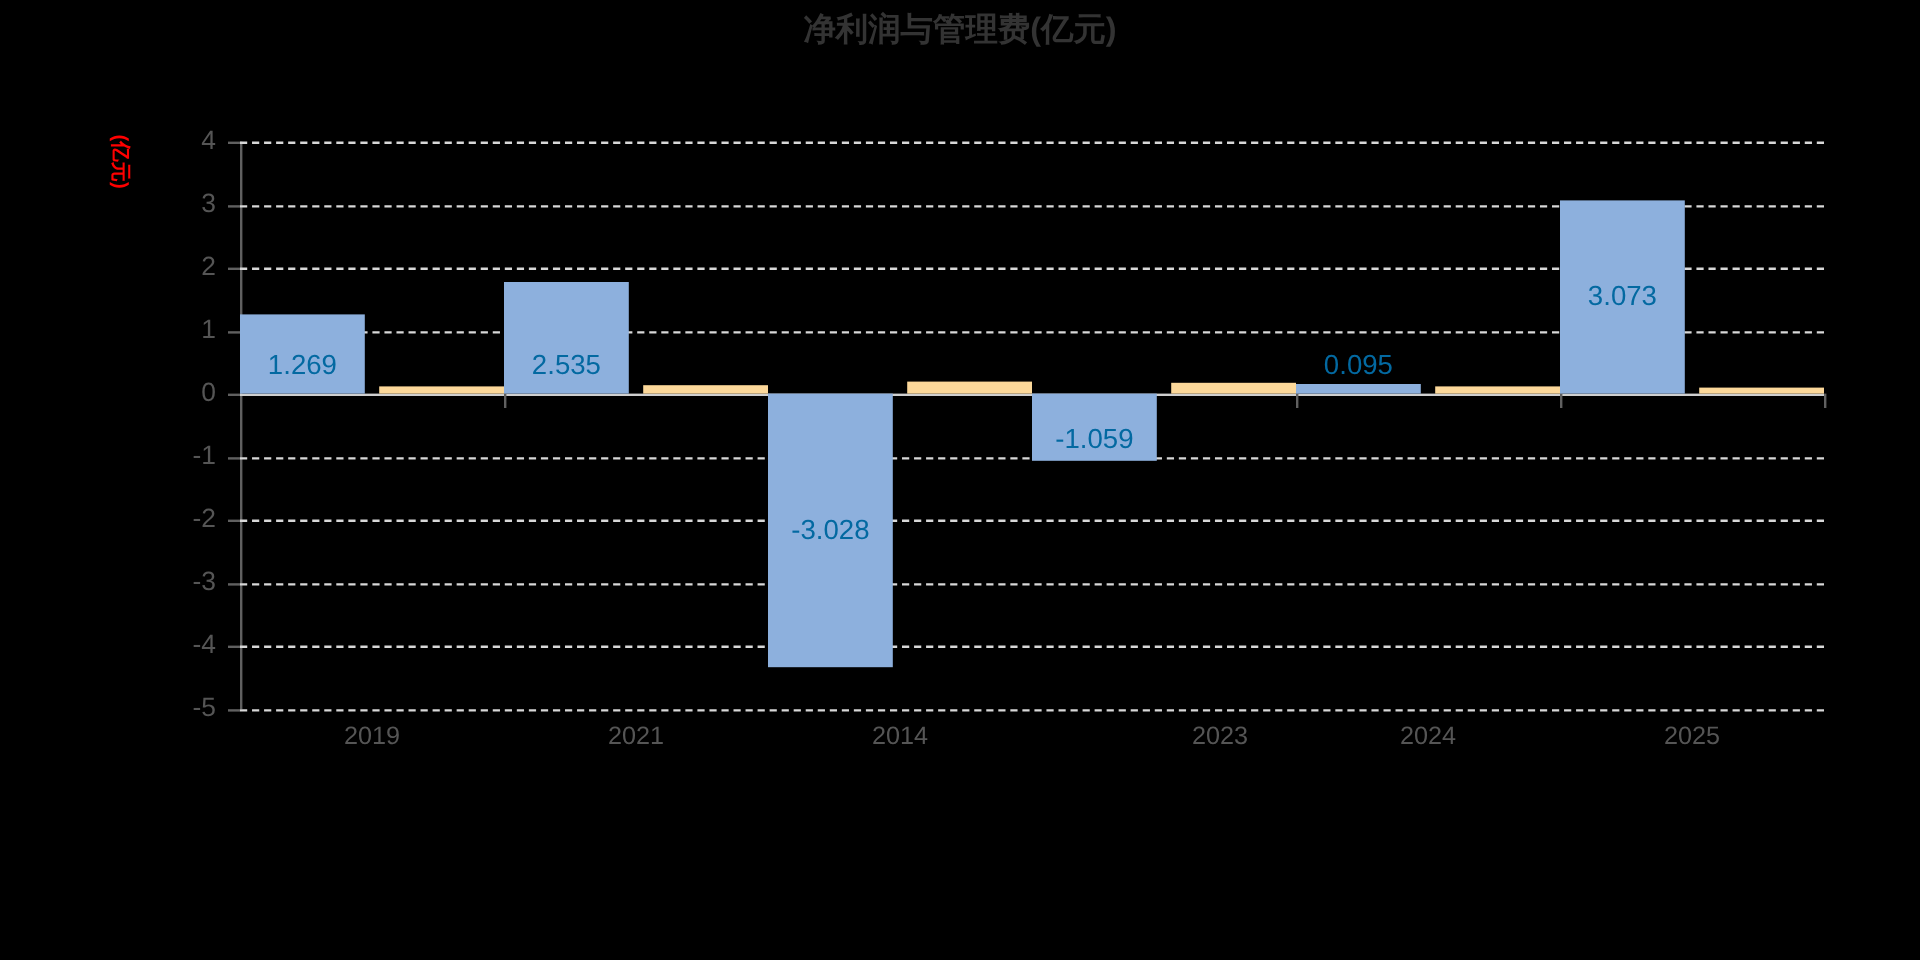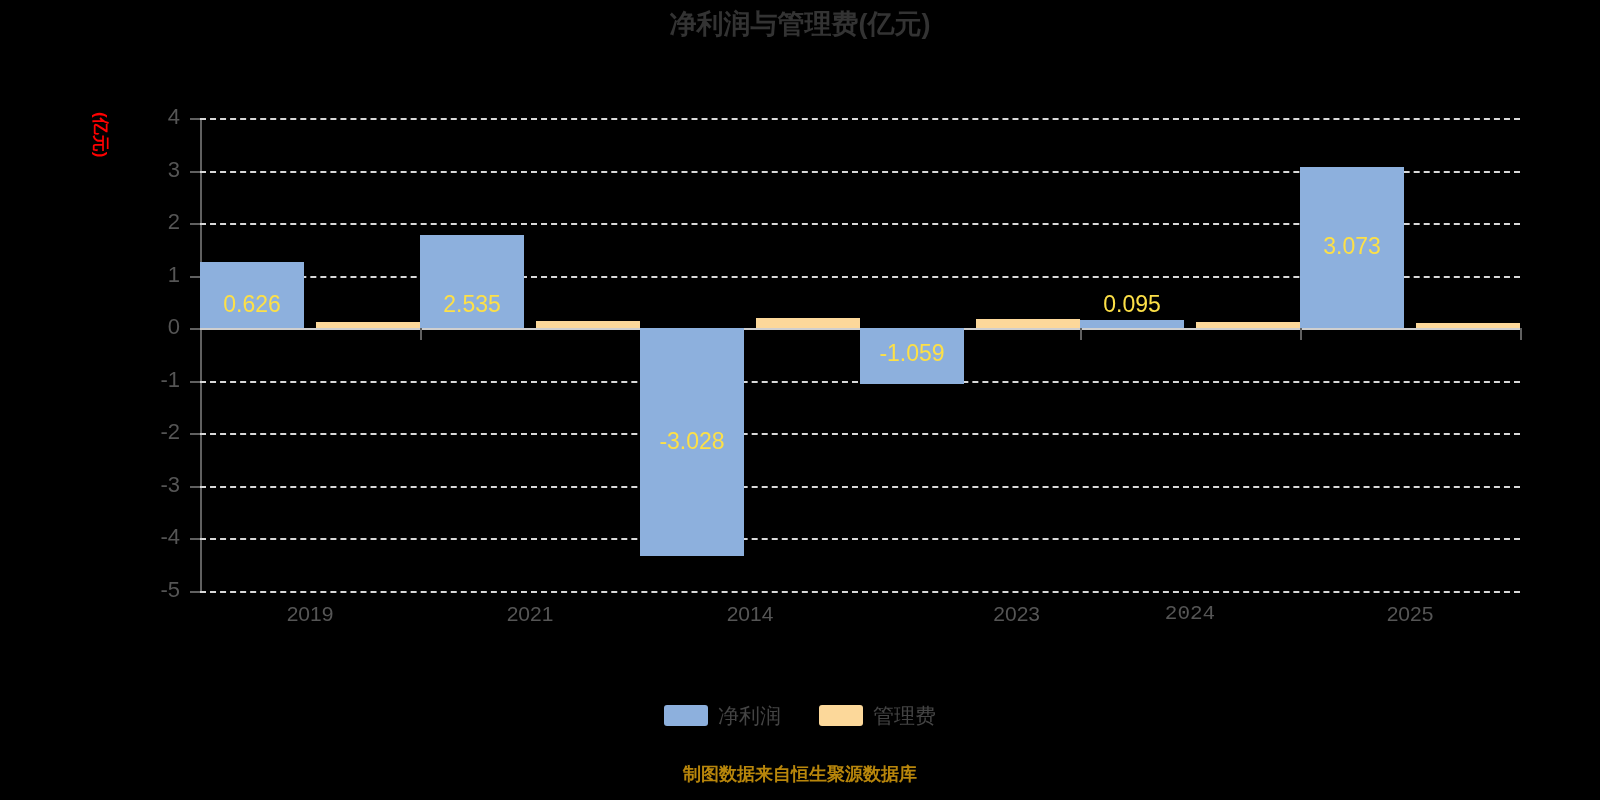--- a/index.html
+++ b/index.html
@@ -102,21 +102,21 @@
   }
   .bar.net {
     background: #8db0dd;
   }
   .bar.admin {
     background: #fcd89a;
   }
 
   .bar-label {
     position: absolute;
-    color: #fde047;
+    color: #0369a1;
     font-size: 23px;
     line-height: 23px;
     text-align: center;
     white-space: nowrap;
   }
 
   
   .cat-sep {
     position: absolute;
     width: 0;
@@ -228,55 +228,44 @@
     <div id="separators-layer">
         <div class="cat-sep" style="left: 220px; top: 210.222px; height: 12px;"></div>
         <div class="cat-sep" style="left: 440px; top: 210.222px; height: 12px;"></div>
         <div class="cat-sep" style="left: 660px; top: 210.222px; height: 12px;"></div>
         <div class="cat-sep" style="left: 880px; top: 210.222px; height: 12px;"></div>
         <div class="cat-sep" style="left: 1100px; top: 210.222px; height: 12px;"></div>
         <div class="cat-sep" style="left: 1320px; top: 210.222px; height: 12px;"></div>
       </div>
     <div id="bars-layer">
         <div class="bar net" style="left: 0px; top: 143.529px; width: 104px; height: 66.693px;"></div>
-        <div class="bar-label" style="width: 180px; left: -38px; top: 175.222px;">0.626</div>
+        <div class="bar-label" style="width: 180px; left: -38px; top: 175.222px;">1.269</div>
         <div class="bar admin" style="left: 116px; top: 204.441px; width: 104px; height: 5.78111px;"></div>
         <div class="bar net" style="left: 220px; top: 116.516px; width: 104px; height: 93.7066px;"></div>
         <div class="bar-label" style="width: 180px; left: 182px; top: 175.222px;">2.535</div>
         <div class="bar admin" style="left: 336px; top: 202.864px; width: 104px; height: 7.35778px;"></div>
         <div class="bar net" style="left: 440px; top: 210.222px; width: 104px; height: 228.039px;"></div>
         <div class="bar-label" style="width: 180px; left: 402px; top: 312.241px;">-3.028</div>
         <div class="bar admin" style="left: 556px; top: 200.237px; width: 104px; height: 9.98556px;"></div>
         <div class="bar net" style="left: 660px; top: 210.222px; width: 104px; height: 55.6563px;"></div>
-        <div class="bar-label" style="width: 180px; left: 622px; top: 224px; text-align: center;">-1.059</div>
+        <div class="bar-label" style="width: 180px; left: 622px; top: 236px; text-align: center;">-1.059</div>
         <div class="bar admin" style="left: 776px; top: 201.288px; width: 104px; height: 8.93444px;"></div>
         <div class="bar net" style="left: 880px; top: 202.286px; width: 104px; height: 7.93589px;"></div>
         <div class="bar-label" style="width: 180px; left: 842px; top: 175.222px;">0.095</div>
         <div class="bar admin" style="left: 996px; top: 203.916px; width: 104px; height: 6.30667px;"></div>
         <div class="bar net" style="left: 1100px; top: 48.719px; width: 104px; height: 161.503px;"></div>
         <div class="bar-label" style="width: 180px; left: 1062px; top: 117.471px;">3.073</div>
         <div class="bar admin" style="left: 1216px; top: 205.492px; width: 104px; height: 4.73px;"></div>
       </div>
   </div>
 
   <div id="x-labels-layer">
       <div class="x-label" style="left: 240px;">2019</div>
       <div class="x-label" style="left: 460px;">2021</div>
       <div class="x-label" style="left: 680px;">2014</div>
       <div class="x-label" style="left: 900px; text-align: right;">2023</div>
-      <div class="x-label" style="left: 1120px; font-family: Liberation Mono, monospace;">2024</div>
+      <div class="x-label" style="left: 1120px;">2024</div>
       <div class="x-label" style="left: 1340px;">2025</div>
     </div>
 
-  <div id="legend">
-      <div class="legend-item">
-        <div class="legend-swatch net"></div>
-        <div class="legend-text">净利润</div>
-      </div>
-      <div class="legend-item">
-        <div class="legend-swatch admin"></div>
-        <div class="legend-text">管理费</div>
-      </div>
-    </div>
-
-  <div id="footer-note">制图数据来自恒生聚源数据库</div>
+
 
 </div>
 
 </body></html>

